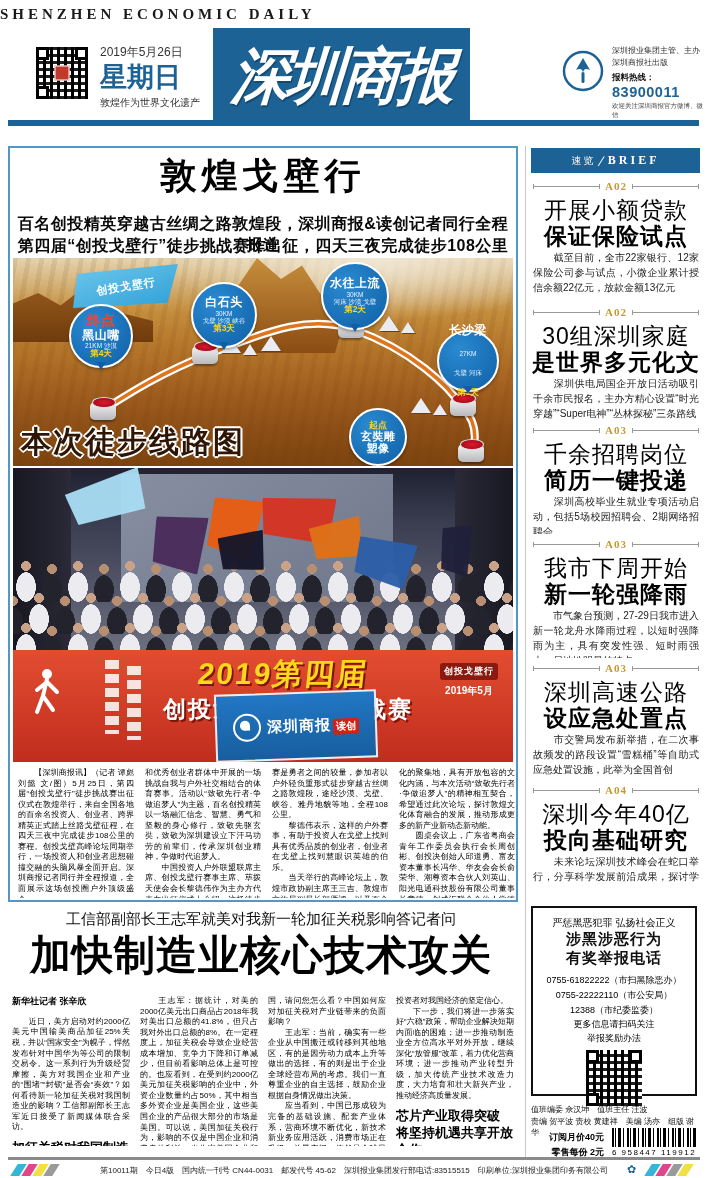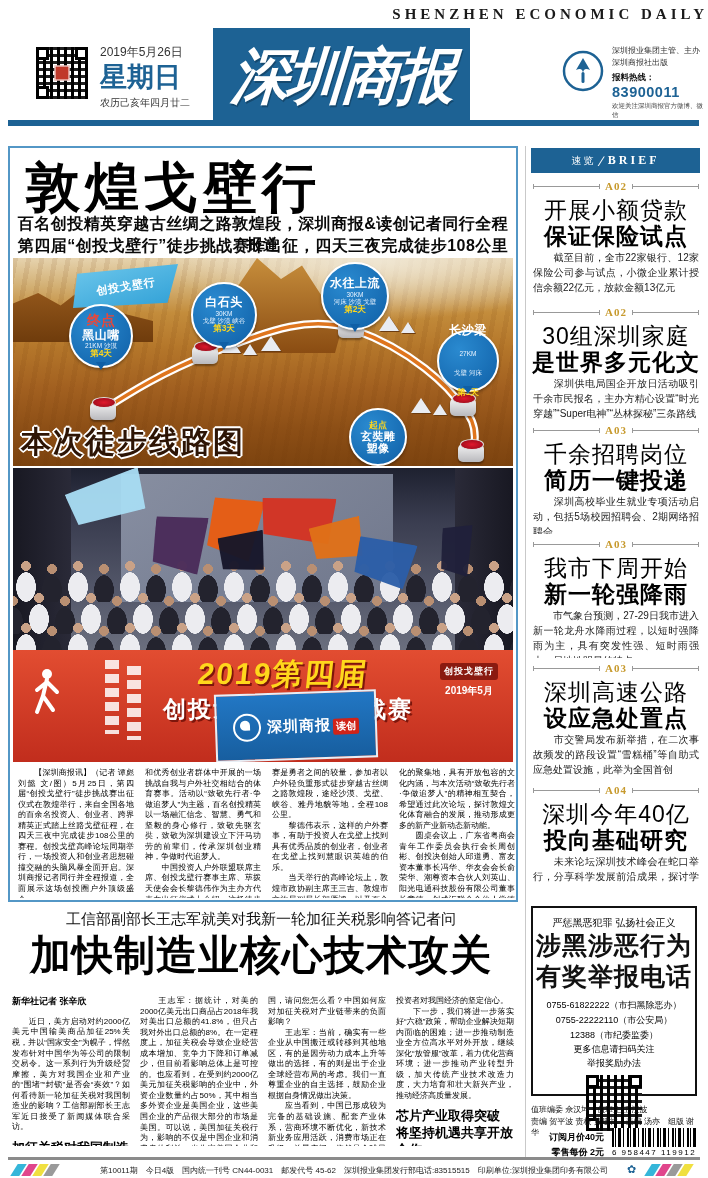--- a/index.html
+++ b/index.html
@@ -2,21 +2,21 @@
 <html><head>
 <meta charset="utf-8">
 <style>
   html,body{margin:0;padding:0;background:#e9e9e9;}
   .page{position:relative;width:708px;height:1178px;background:#ffffff;overflow:hidden;
         font-family:"Liberation Sans",sans-serif;color:#111;}
   .abs{position:absolute;}
   .pre{white-space:pre-line;}
 
   
-  .eng-title{top:6px;left:0;width:708px;text-align:right;font-family:"Liberation Serif",serif;
+  .eng-title{top:6px;left:0;width:708px;text-align:left;font-family:"Liberation Serif",serif;
              font-weight:bold;font-size:15px;letter-spacing:4px;color:#1a1a1a;}
   .qr{background:
       repeating-linear-gradient(0deg,rgba(0,0,0,.88) 0 3px,transparent 3px 7px),
       repeating-linear-gradient(90deg,#000 0 3px,#fff 3px 7px);}
   .qr1{left:36px;top:47px;width:52px;height:52px;}
   .qr .c1,.qr .c2,.qr .c3{position:absolute;width:13px;height:13px;border:3px solid #000;background:#fff;box-sizing:border-box;}
   .qr .c1{left:0;top:0}.qr .c2{right:0;top:0}.qr .c3{left:0;bottom:0}
   .qr .seal{position:absolute;left:50%;top:50%;width:13px;height:13px;transform:translate(-50%,-50%);
             background:#c0392b;border:1px solid #fff;}
   .date-blk{left:100px;top:44px;width:112px;}
@@ -30,21 +30,21 @@
   .blue-bar{left:8px;top:120px;width:691px;height:6px;background:#1d6294;}
   .logo-c{left:562px;top:50px;width:42px;height:42px;}
   .pub{left:612px;top:45px;width:94px;}
   .pub .p{font-size:8px;color:#333;line-height:1.5;}
   .pub .lab{font-size:8.5px;font-weight:bold;margin-top:3px;}
   .pub .phone{font-size:14.5px;font-weight:bold;color:#1d6294;letter-spacing:.5px;}
   .pub .fol{font-size:6.5px;color:#444;margin-top:2px;}
 
   
   .lead-box{left:8px;top:146px;width:510px;height:756px;border:2px solid #5397c6;background:#fff;box-sizing:border-box;}
-  .headline{top:4px;left:16px;width:506px;text-align:left;font-size:54px;font-weight:900;color:#000;letter-spacing:5px;}
+  .headline{top:4px;left:0;width:506px;text-align:center;font-size:36px;font-weight:900;color:#000;letter-spacing:5px;}
   .sub{left:0;width:506px;text-align:center;font-size:16px;font-weight:600;color:#0a0a0a;letter-spacing:.5px;}
   .sub1{top:66px;} .sub2{top:88px;}
 
   
   .map{left:3px;top:110px;width:500px;height:208px;overflow:hidden;
     background:
       radial-gradient(ellipse 300px 90px at 72% 0%,#f0e7d4 0%,rgba(240,231,212,0) 70%),
       repeating-linear-gradient(100deg,rgba(110,55,8,.10) 0 5px,rgba(255,255,255,0) 5px 13px),
       linear-gradient(180deg,#e6d3ae 0px,#d3b074 28px,#c38c3b 55px,#b4762a 90px,#a26020 130px,#8d4f16 170px,#7c430f 208px);}
   .crag1{left:190px;top:0;width:150px;height:95px;background:linear-gradient(180deg,#c78e3c,#8a4c12);
@@ -132,21 +132,21 @@
   .badge .ln.l::after{content:'';position:absolute;right:0;top:-2px;width:1px;height:5px;background:#999;}
   .badge .ln.r::before{content:'';position:absolute;left:0;top:-2px;width:1px;height:5px;background:#999;}
   .badge .t{color:#c79a2e;font-weight:bold;font-size:11px;font-family:"Liberation Serif",serif;letter-spacing:1px;}
   .t1{font-size:23px;text-align:center;color:#000;margin-top:5px;letter-spacing:1px;font-weight:500;line-height:1.15;}
   .t2{font-size:23px;text-align:center;color:#000;letter-spacing:1px;font-weight:900;line-height:1.15;}
   .btx{font-size:10px;line-height:1.5;text-align:justify;color:#1a1a1a;padding:0 2px;}
 
   .rbox{left:531px;top:906px;width:166px;height:190px;border:2.5px solid #111;background:#fff;
         box-sizing:border-box;text-align:center;}
   .r0{font-size:10px;margin-top:8px;color:#000;}
-  .r1,.r2{font-family:Liberation Serif, serif;font-size:25px;font-weight:900;letter-spacing:1px;line-height:1.25;}
+  .r1,.r2{font-family:Liberation Serif, serif;font-size:15px;font-weight:900;letter-spacing:1px;line-height:1.25;}
   .rphones{font-size:9px;line-height:1.7;margin-top:5px;color:#000;}
   .rsmall{font-size:9px;line-height:1.5;color:#000;}
   .rqr{position:relative;width:56px;height:56px;margin:5px auto 0;}
 
   .cred{left:531px;width:170px;font-size:8px;color:#111;letter-spacing:0;}
   .cred1{top:1104px;} .cred2{top:1116px;}
   .price{left:540px;top:1130px;width:64px;font-size:9px;font-weight:bold;line-height:1.7;text-align:right;color:#000;}
   .barcode{left:612px;top:1128px;width:86px;height:19px;
      background:repeating-linear-gradient(90deg,#000 0 2px,#fff 2px 3px,#000 3px 4px,#fff 4px 6px,#000 6px 9px,#fff 9px 11px,#000 11px 12px,#fff 12px 15px);}
   .bnum{left:608px;top:1148px;width:92px;font-size:8px;text-align:center;letter-spacing:1.5px;color:#000;}
@@ -177,21 +177,21 @@
   <div class="abs qr qr1">
     <span class="c1"></span>
       <span class="c2"></span>
       <span class="c3"></span>
       <span class="seal"></span>
   </div>
 
   <div class="abs date-blk">
     <div class="d1">2019年5月26日</div>
     <div class="d2">星期日</div>
-    <div class="d3">农历己亥年四月廿二</div>
+    <div class="d3">敦煌作为世界文化遗产</div>
   </div>
 
   <div class="abs masthead">
     <span class="t">深圳商报</span>
   </div>
   <div class="abs blue-bar"></div>
 
   <div class="abs logo-c">
     <svg width="42" height="42" viewBox="0 0 42 42">
       <circle cx="21" cy="21" r="19" fill="#fff" stroke="#1d6294" stroke-width="2.5"></circle>

